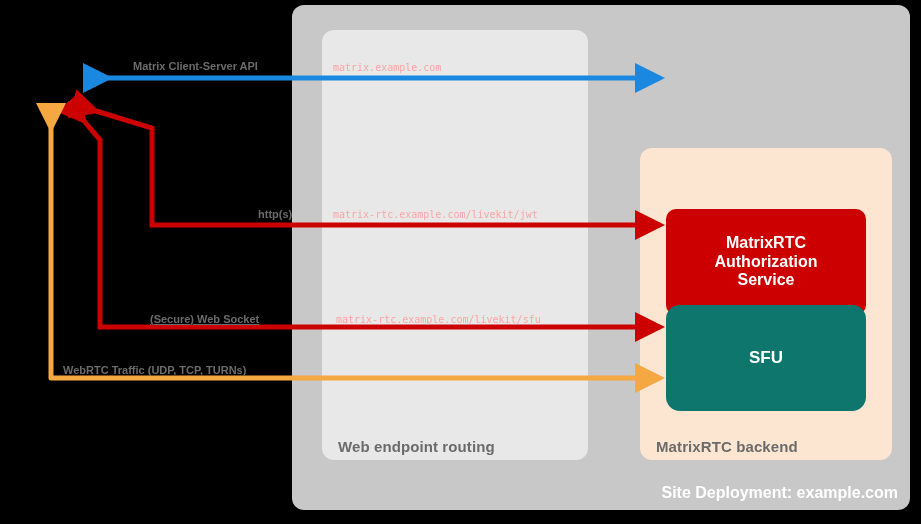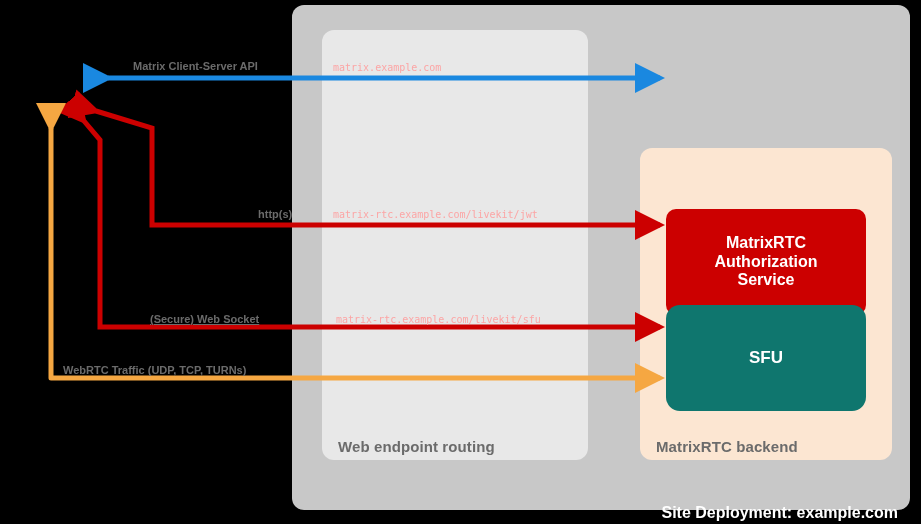--- a/index.html
+++ b/index.html
@@ -13,21 +13,21 @@
       background:#c8c8c8;border-radius:12px;}
   .web-routing{left:322px;top:30px;width:266px;height:430px;
       background:#e8e8e8;border-radius:12px;}
   .rtc-backend{left:640px;top:148px;width:252px;height:312px;
       background:#fce6d2;border-radius:12px;}
 
   .container-label{font-size:15px;font-weight:bold;color:#6b6b6b;
       letter-spacing:.1px;}
   .web-routing-label{left:338px;top:438px;}
   .rtc-backend-label{left:656px;top:438px;}
-  .site-label{left:0;top:504px;width:898px;text-align:right;
+  .site-label{left:0;top:484px;width:898px;text-align:right;
       font-size:16px;font-weight:bold;color:#ffffff;}
 
   
   .node{display:flex;align-items:center;justify-content:center;
         text-align:center;color:#fff;font-weight:bold;line-height:1.15;}
   .matrix-client{left:8px;top:28px;width:100px;height:100px;
       background:#22a45d;border-radius:50%;font-size:17px;}
   .homeserver{left:666px;top:32px;width:200px;height:94px;
       background:#1a88e0;border-radius:10px;font-size:17px;}
   .auth-service{left:666px;top:175px;width:200px;height:106px;

